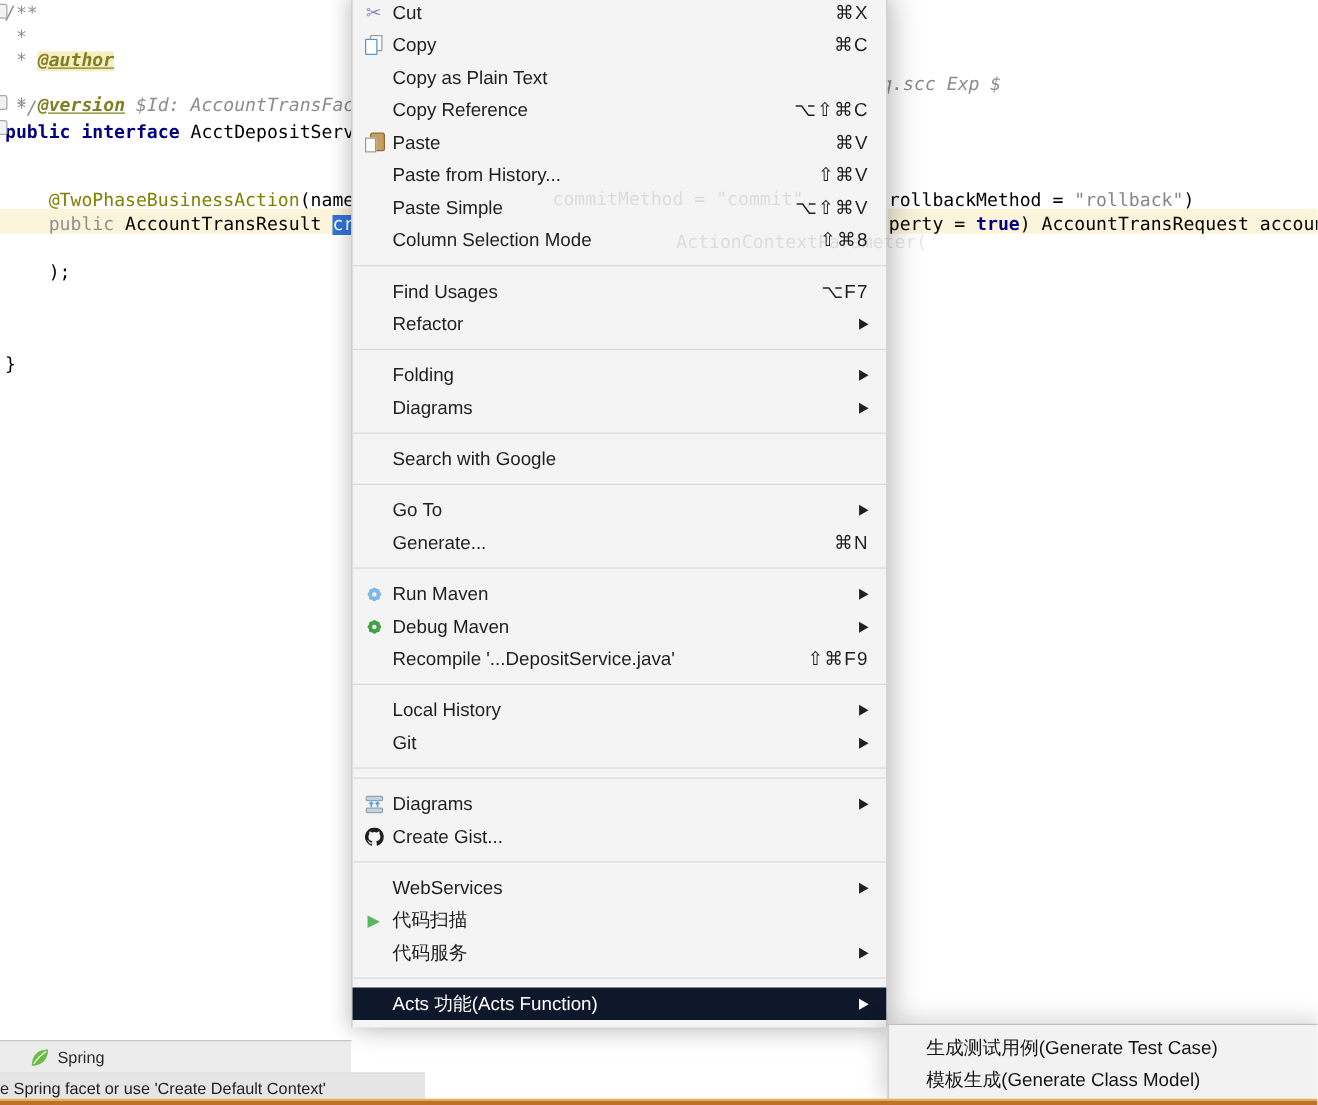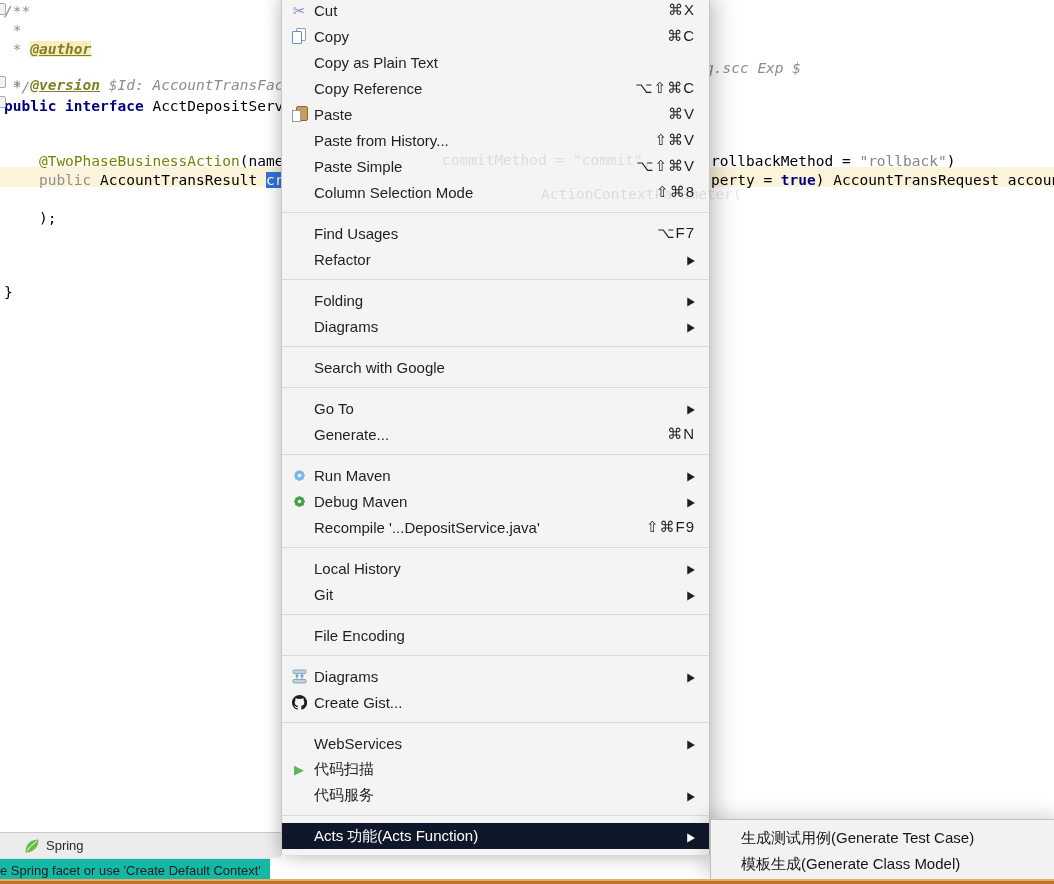--- a/index.html
+++ b/index.html
@@ -49,21 +49,21 @@
   
   #submenu{position:absolute;left:710px;top:819px;width:352px;box-sizing:border-box;background:#f2f2f2;
            border:1px solid #bfbfbf;border-right:none;padding:5px 0;z-index:20;
            box-shadow:-5px -5px 16px rgba(0,0,0,.15)}
   .submenu-row{height:26px;display:flex;align-items:center;padding-left:30px;font-size:15px;color:#141414;white-space:nowrap}
 
   
   #spring-band{position:absolute;left:0;top:832px;width:281px;height:26px;box-sizing:border-box;background:#ececec;
                border-top:1px solid #c9c9c9;display:flex;align-items:center;padding-left:24px;z-index:5}
   #spring-band .lbl{font-size:13px;color:#2a2a2a;margin-left:6px}
-  #status-message{position:absolute;left:0;top:858px;width:270px;height:22px;background:#14b8a6;border-top:1px solid #dcdcdc;
+  #status-message{position:absolute;left:0;top:858px;width:340px;height:22px;background:#e5e5e5;border-top:1px solid #dcdcdc;
                   display:flex;align-items:center;font-size:13px;color:#222;z-index:5;overflow:hidden;white-space:nowrap}
   #orange-strip{position:absolute;left:0;top:879px;width:1054px;height:5px;z-index:30;
                 background:linear-gradient(#e0af5e 0%,#e0af5e 40%,#bf712a 40%,#bf712a 100%)}
 </style>
 </head>
 <body>
 
 <div id="editor">
   <div class="current-line"></div>
   <div id="code-layer">
@@ -241,25 +241,20 @@
       <span class="menu-spacer"></span>
       <span class="menu-arrow">▶</span>
     </div>
     <div class="menu-row">
       <span class="menu-icon"></span>
       <span class="menu-label">Git</span>
       <span class="menu-spacer"></span>
       <span class="menu-arrow">▶</span>
     </div>
     <div class="menu-sep"></div>
-    <div class="menu-row">
-      <span class="menu-icon"></span>
-      <span class="menu-label">File Encoding</span>
-      <span class="menu-spacer"></span>
-    </div>
     <div class="menu-sep"></div>
     <div class="menu-row">
       <span class="menu-icon">
         <svg width="15" height="15" viewBox="0 0 15 15">
           <rect x="1" y="1" width="13" height="3.5" rx="1" fill="#c6d2dc" stroke="#8fa3b3" stroke-width="1"></rect>
           <rect x="1" y="10.5" width="13" height="3.5" rx="1" fill="#c6d2dc" stroke="#8fa3b3" stroke-width="1"></rect>
           <path d="M5 9.5 L5 6 M3.6 7.2 L5 5.8 L6.4 7.2" stroke="#4f9ee3" stroke-width="1.2" fill="none"></path>
           <path d="M10 9.5 L10 6 M8.6 7.2 L10 5.8 L11.4 7.2" stroke="#4f9ee3" stroke-width="1.2" fill="none"></path>
         </svg>
       </span>

